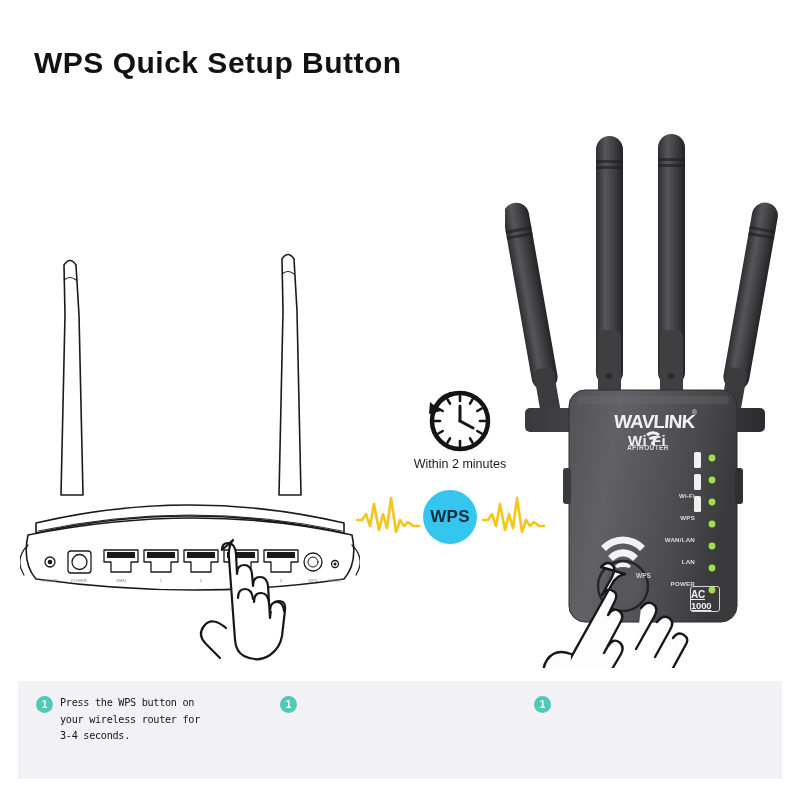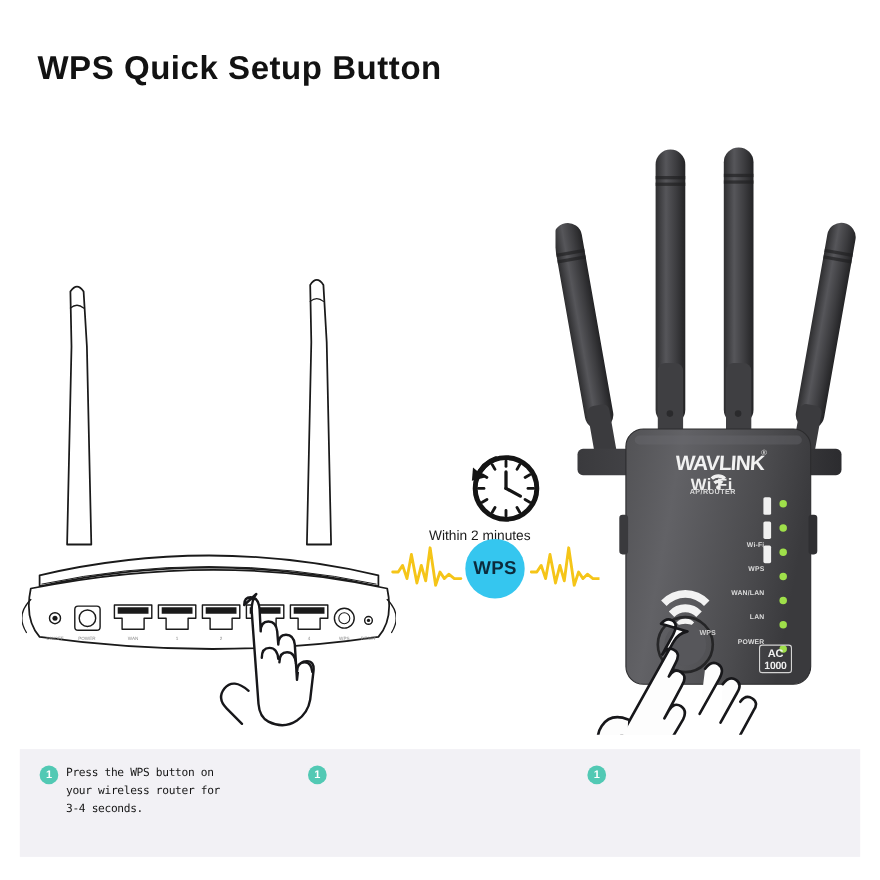--- a/index.html
+++ b/index.html
@@ -29,22 +29,23 @@
 
   
   .art { position: absolute; }
 
   
   #router-illustration { left: 20px; top: 235px; width: 340px; height: 440px; }
 
   
   #middle-column {
     position: absolute;
-    left: 390px; top: 408px;
+    left: 390px; top: 385px;
     width: 140px; height: 100px;
+    text-align: center;
   }
   #clock-icon-wrap { width: 140px; height: 68px; }
   #timer-label {
     margin-top: 4px;
     font-size: 12.5px;
     color: #1a1a1a;
     white-space: nowrap;
   }
 
   #wps-row {
@@ -110,24 +111,25 @@
   }
   #ac-badge {
     position: absolute;
     left: 690px; top: 586px;
     width: 30px; height: 26px;
     border: 1.3px solid #d4d4d4;
     border-radius: 3px;
     color: #efefef;
     font-size: 10px;
     font-weight: bold;
-    text-align: center;
+    text-align: left;
     line-height: 11px;
     padding-top: 2px;
     letter-spacing: -0.2px;
+    text-decoration: underline;
   }
   #ac-badge .acnum { font-size: 9.5px; display:block; }
 
   
   #footer {
     position: absolute;
     left: 18px; top: 681px;
     width: 764px; height: 98px;
     background: #f2f1f5;
     display: flex;

